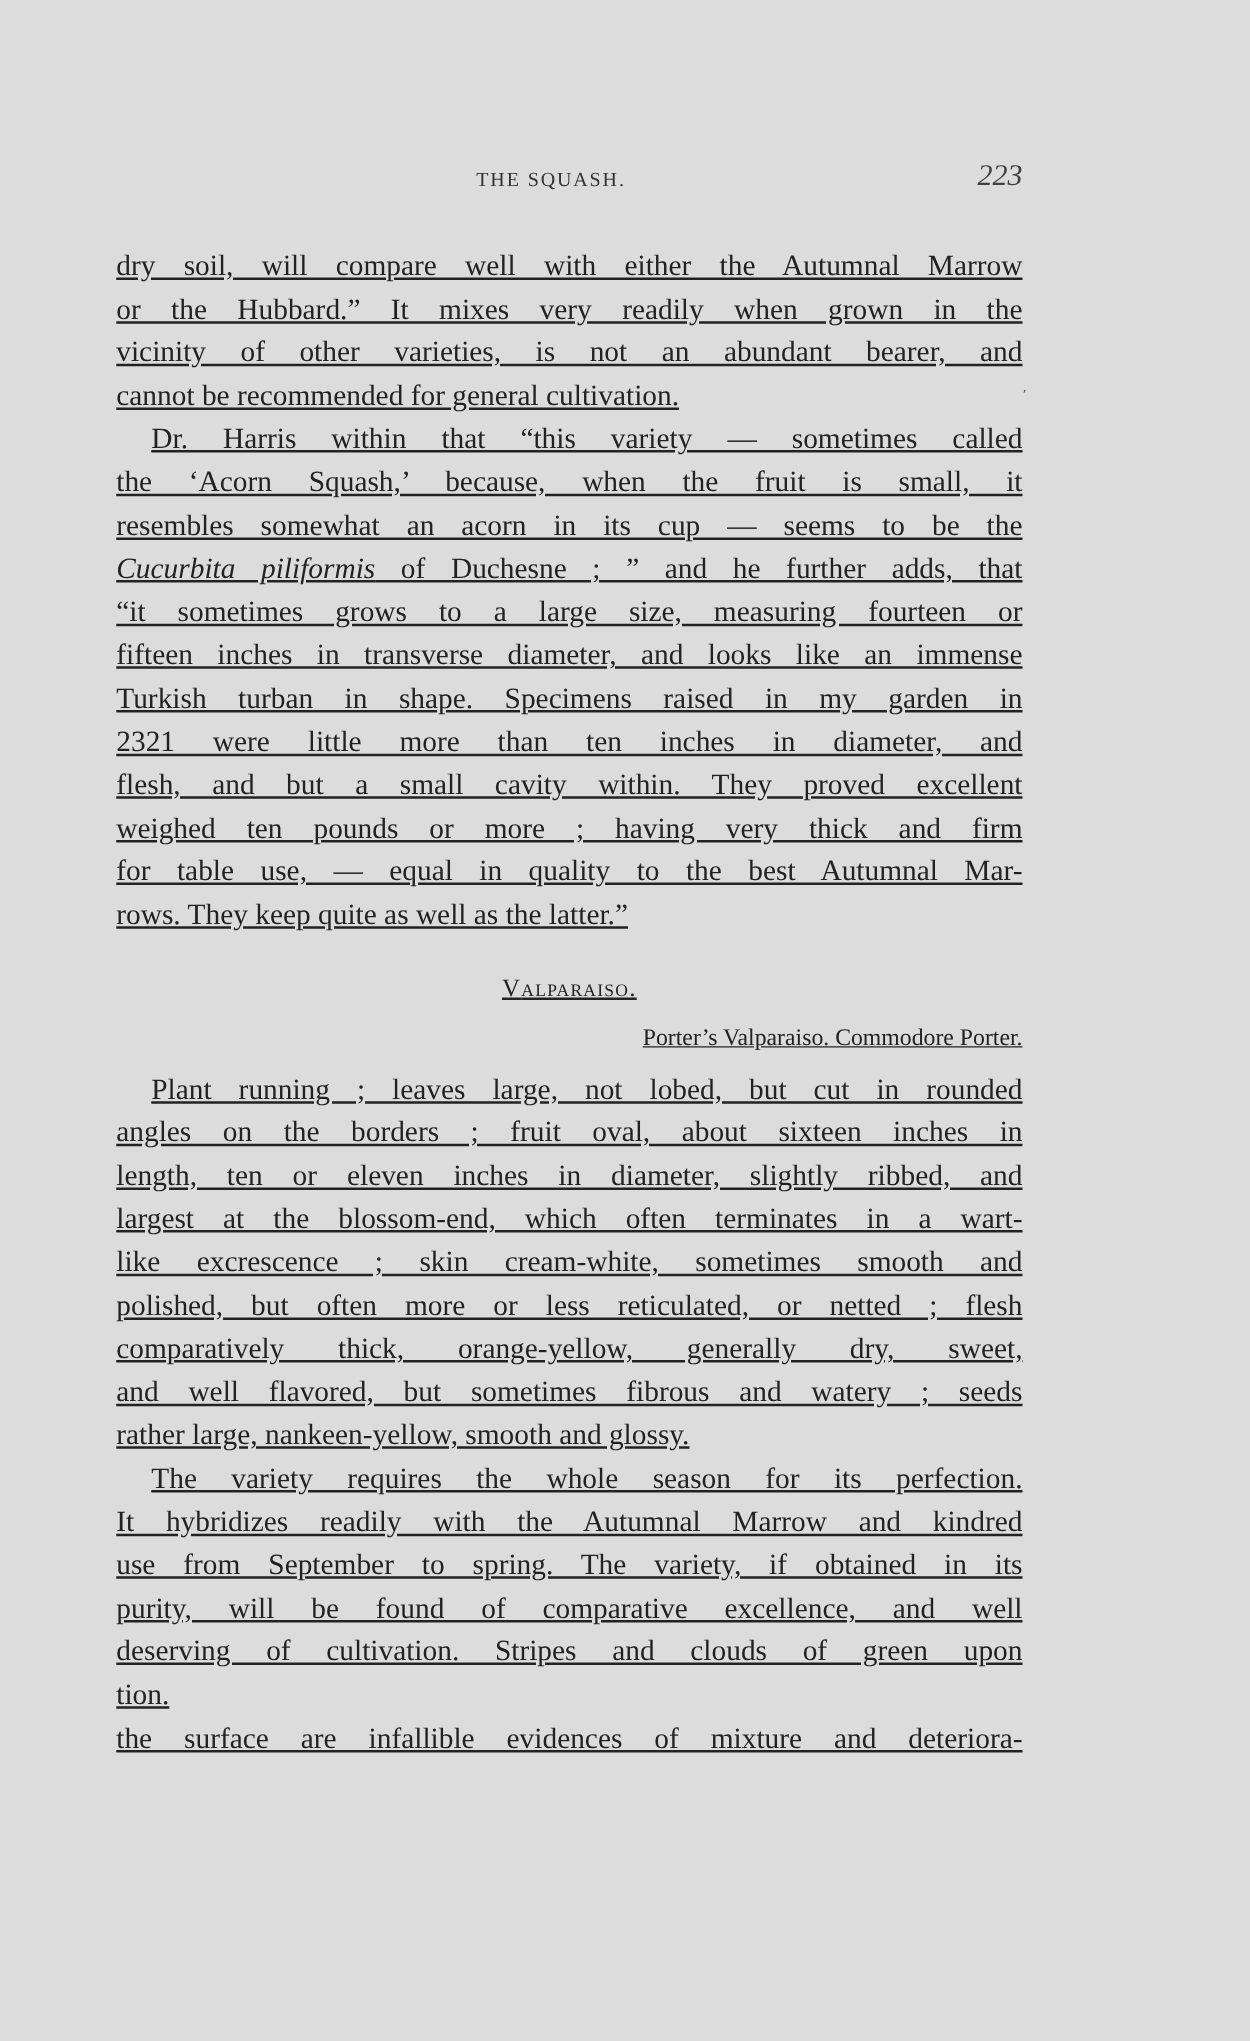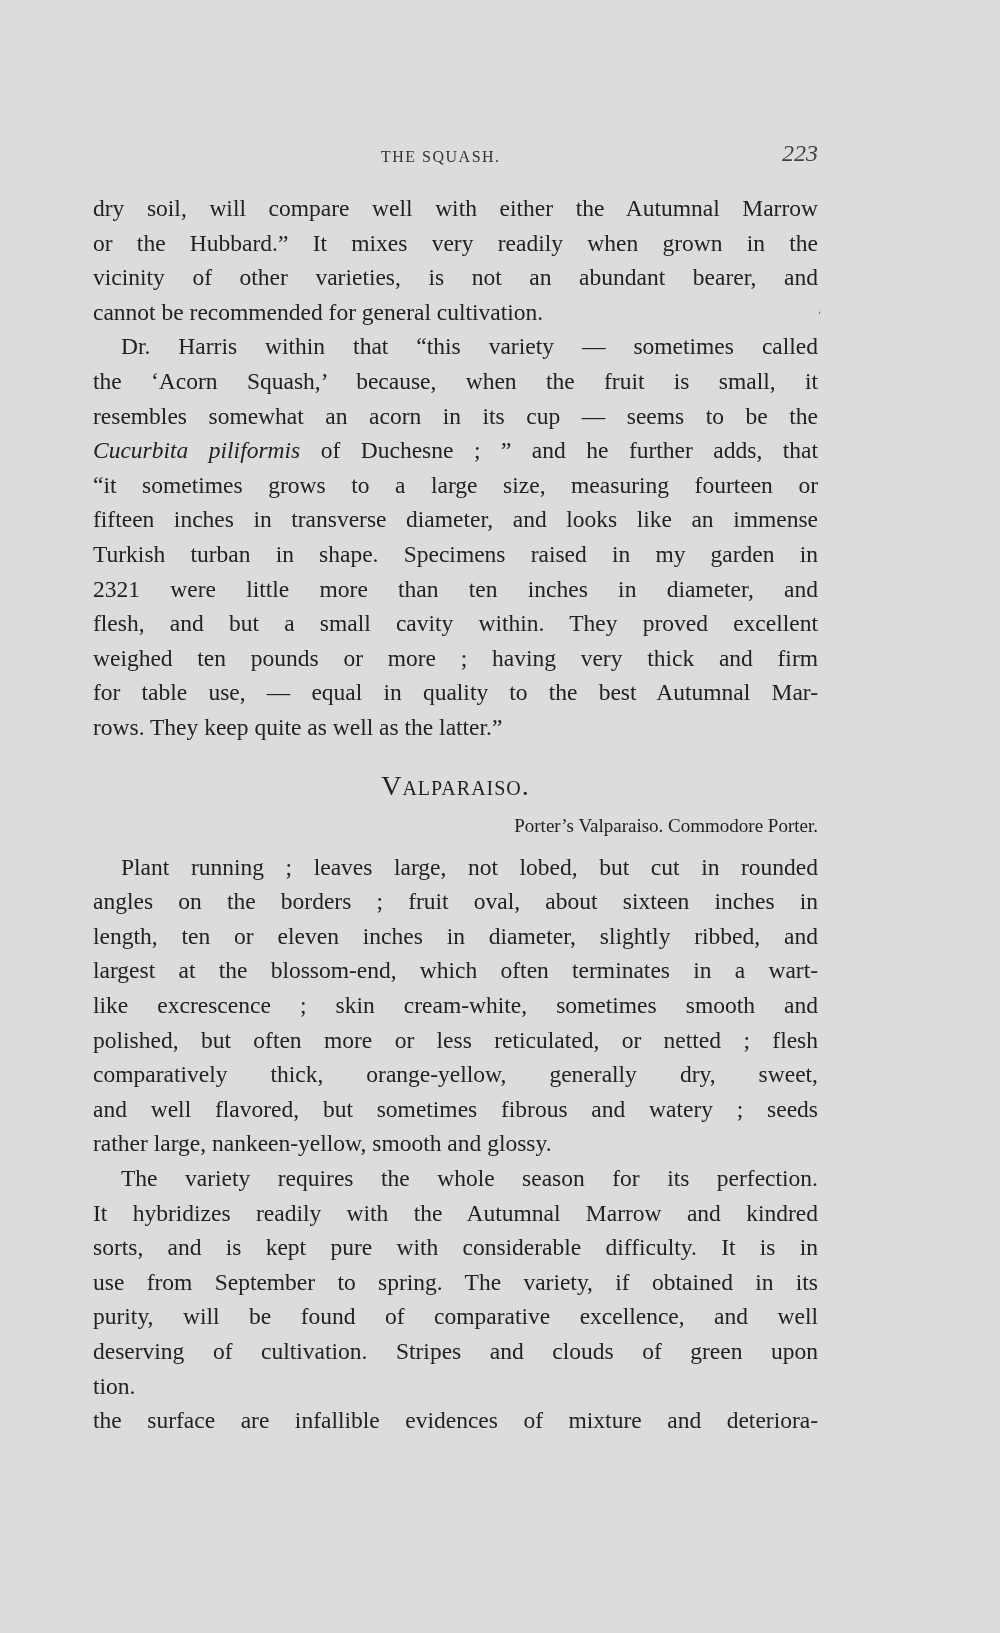--- a/index.html
+++ b/index.html
@@ -11,22 +11,23 @@
       height: 1633px;
       background: #dcdcdc;
       font-family: "DejaVu Serif", "Liberation Serif", serif;
       color: #222;
       position: relative;
       overflow: hidden;
     }
     .page {
       position: absolute;
       left: 93px;
-      top: 136px;
+      top: 124px;
       width: 725px;
+      text-decoration: underline;
     }
     .running-head {
       position: relative;
       height: 40px;
     }
     .running-title {
       position: absolute;
       left: 288px;
       top: 12px;
       font-family: "Liberation Serif", serif;
@@ -41,21 +42,21 @@
       font-family: "Liberation Serif", serif;
       font-style: italic;
       font-size: 24px;
       color: #404040;
     }
     .body-text {
       font-family: "Liberation Serif", serif;
       font-size: 23.5px;
       line-height: 34.6px;
       text-align: justify;
-      margin-top: 15px;
+      margin-top: 32px;
     }
     .para {
       margin: 0;
       text-align: justify;
       text-align-last: auto;
     }
     .line {
       display: block;
       text-align: justify;
       text-align-last: justify;
@@ -63,21 +64,21 @@
     }
     .line.last {
       text-align-last: left;
     }
     .italic {
       font-style: italic;
     }
     .section-heading {
       text-align: center;
       font-family: "Liberation Serif", serif;
-      font-size: 28px;
+      font-size: 20px;
       letter-spacing: 1px;
       margin-top: 24px;
       margin-bottom: 6px;
       color: #222;
     }
     .section-heading .sc {
       font-variant: small-caps;
     }
     .synonyms {
       text-align: right;
@@ -139,21 +140,20 @@
       <span class="line">like excrescence ; skin cream-white, sometimes smooth and</span>
       <span class="line">polished, but often more or less reticulated, or netted ; flesh</span>
       <span class="line">comparatively thick, orange-yellow, generally dry, sweet,</span>
       <span class="line">and well flavored, but sometimes fibrous and watery ; seeds</span>
       <span class="line last">rather large, nankeen-yellow, smooth and glossy.</span>
     </p>
 
     <p class="para">
       <span class="line" style="padding-left:28px;">The variety requires the whole season for its perfection.</span>
       <span class="line">It hybridizes readily with the Autumnal Marrow and kindred</span>
-      <span class="line">sorts, and is kept pure with considerable difficulty.  It is in</span>
       <span class="line">use from September to spring.  The variety, if obtained in its</span>
       <span class="line">purity, will be found of comparative excellence, and well</span>
       <span class="line">deserving of cultivation.  Stripes and clouds of green upon</span>
       <span class="line last">tion.</span>
       <span class="line">the surface are infallible evidences of mixture and deteriora-</span>
     </p>
   </div>
 </div>
 
 </body></html>

